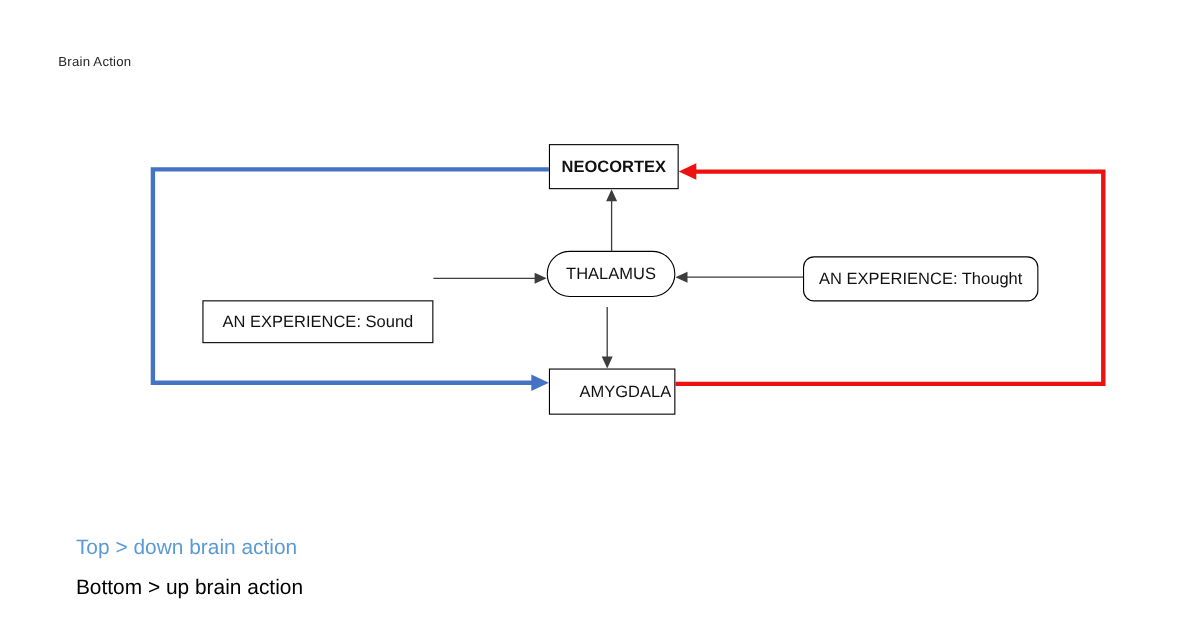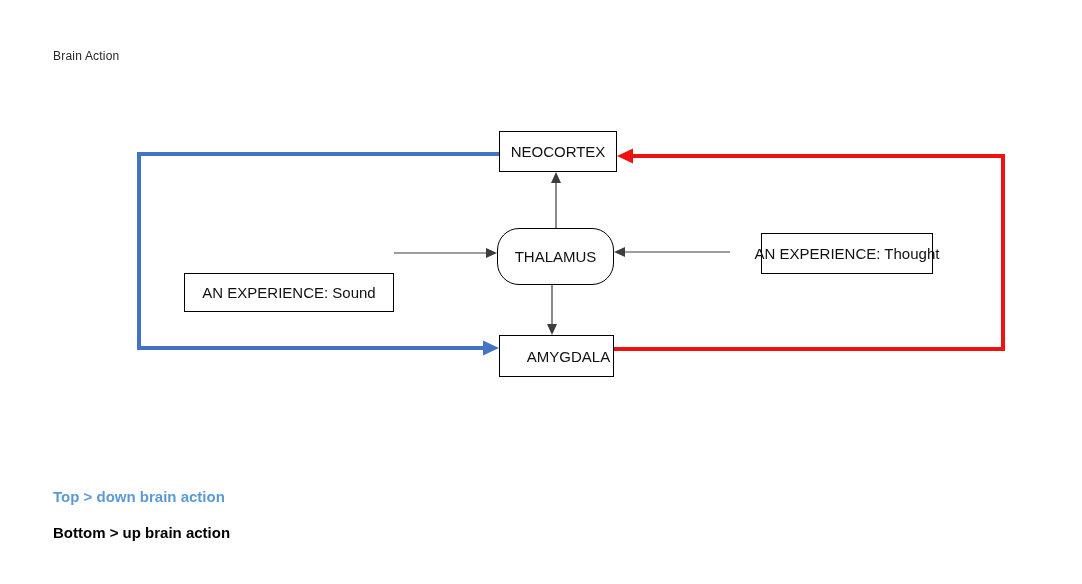--- a/index.html
+++ b/index.html
@@ -30,30 +30,30 @@
     box-sizing: border-box;
     border: 1.5px solid #000000;
     background: #ffffff;
     display: flex;
     align-items: center;
     justify-content: center;
     font-size: 15px;
     color: #111111;
     white-space: nowrap;
   }
-  .node-neocortex { left: 499px; top: 131px; width: 118px; height: 41px; }
-  .node-thalamus  { left: 497px; top: 228px; width: 117px; height: 57px; border-radius: 22px; }
+  .node-neocortex { left: 499px; top: 131px; width: 118px; height: 41px; font-weight: bold; }
+  .node-thalamus  { left: 497px; top: 228px; width: 117px; height: 42px; border-radius: 22px; }
   .node-amygdala  { left: 499px; top: 335px; width: 115px; height: 42px; padding-left: 24px; }
   .node-sound     { left: 184px; top: 235px; width: 210px; height: 39px; margin-top: 38px; }
-  .node-thought   { left: 761px; top: 233px; width: 172px; height: 41px; }
+  .node-thought   { left: 730px; top: 233px; width: 214px; height: 41px; border-radius: 10px; }
   .legend-line {
     position: absolute;
-    left: 53px;
-    font-size: 15px;
-    font-weight: bold;
+    left: 69px;
+    font-size: 19px;
+    font-weight: normal;
   }
   .legend-top    { top: 488px; color: #5B9BD5; }
   .legend-bottom { top: 524px; color: #000000; }
 </style>
 </head>
 <body>
 
 <div class="canvas">
 
   <div class="title">Brain Action</div>

